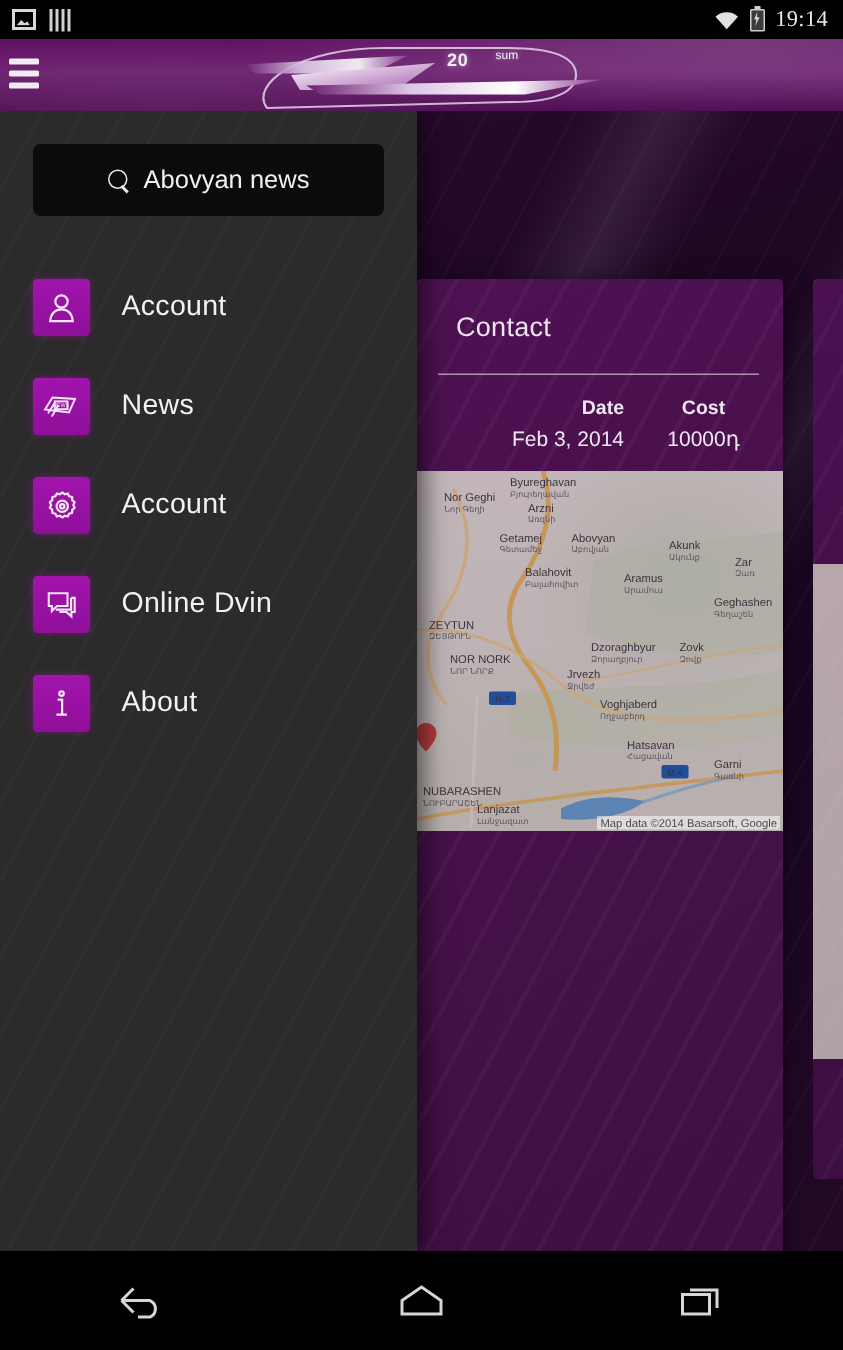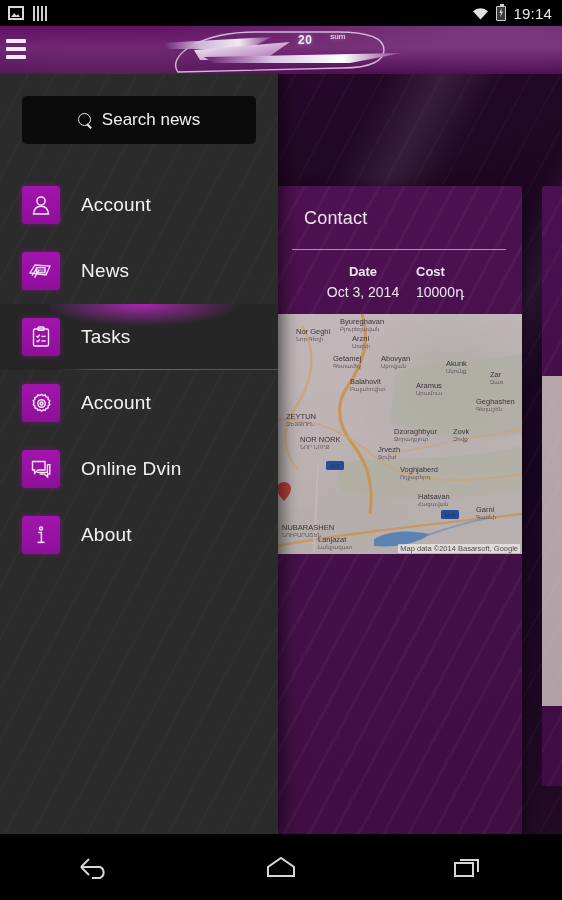--- a/index.html
+++ b/index.html
@@ -7,21 +7,21 @@
   body {
     font-family:"Liberation Sans", sans-serif;
     -webkit-font-smoothing:antialiased;
   }
   #app { position:relative; width:562px; height:900px; overflow:hidden; background:#120013; }
 
   
   .statusbar {
     position:absolute; left:0; top:0; width:562px; height:26px;
     background:#000; display:flex; align-items:center;
-    padding:0 10px 0 8px; z-index:60;
+    padding:0 10px 0 8px; z-index:60;font-family:Liberation Serif, serif;
   }
   .sb-left { display:flex; align-items:center; gap:9px; }
   .sb-right { margin-left:auto; display:flex; align-items:center; gap:7px; }
   .sb-time { color:#e9e9e9; font-size:15px; letter-spacing:.2px; }
   .ic-img { width:16px; height:14px; border:2px solid #d8d8d8; position:relative; }
   .ic-img:after{ content:""; position:absolute; left:1px; bottom:1px; width:9px; height:5px;
      background:#d8d8d8; clip-path:polygon(0 100%,35% 25%,60% 70%,80% 45%,100% 100%); }
   .ic-bars { width:15px; height:15px; display:flex; gap:1.5px; }
   .ic-bars i { width:2.4px; background:#cfcfcf; display:block; height:100%; }
   .ic-wifi { width:17px; height:13px; position:relative; }
@@ -70,22 +70,22 @@
     position:absolute; left:278px; top:112px; width:244px; height:753px;
     background:
       repeating-linear-gradient(118deg, rgba(255,255,255,.035) 0 3px, rgba(255,255,255,0) 3px 22px),
       linear-gradient(160deg,#4e1152 0%,#441048 55%,#3c0d40 100%);
     border-radius:3px; overflow:hidden;
     box-shadow:0 3px 14px rgba(0,0,0,.55);
   }
   .card-title { color:#ece3ef; font-size:18px; padding:22px 0 0 26px; letter-spacing:.2px; }
   .card-rule { height:1px; background:rgba(255,255,255,.55); margin:20px 16px 0 14px; }
   .card-cols { display:flex; padding:14px 0 0 0; }
-  .card-col { flex:1; }
-  .card-col.first { text-align:center; padding-left:32px; }
+  .card-col { flex:1; text-align:center; }
+  .card-col.first { text-align:right; padding-left:32px; }
   .card-col .k { color:#efe7f2; font-size:13px; font-weight:bold; }
   .card-col .v { color:#efe7f2; font-size:14px; margin-top:5px; }
 
   
   .map { position:absolute; left:0; top:128px; width:244px; height:240px; overflow:hidden; background:#e9e6de; }
   .map .shade { position:absolute; inset:0; background:rgba(60,14,66,.22); z-index:9; pointer-events:none; }
   .map .terrain { position:absolute; inset:0;
      background:
       radial-gradient(60% 55% at 72% 30%, #cfd9c0 0%, rgba(207,217,192,0) 70%),
       radial-gradient(55% 45% at 30% 80%, #d8dbc8 0%, rgba(216,219,200,0) 70%),
@@ -217,21 +217,21 @@
     <div class="card-next">
       <div class="mini-map"></div>
     </div>
 
     <div class="card">
       <div class="card-title">Contact</div>
       <div class="card-rule"></div>
       <div class="card-cols">
         <div class="card-col first">
           <div class="k">Date</div>
-          <div class="v">Oct 3, 2014</div>
+          <div class="v">Feb 3, 2014</div>
         </div>
         <div class="card-col">
           <div class="k">Cost</div>
           <div class="v">10000դ</div>
         </div>
       </div>
 
       <div class="map">
         <div class="terrain"></div>
         <svg width="244" height="240" viewBox="0 0 244 240">
@@ -315,21 +315,21 @@
 
   </div>
 
   <div class="drawer">
     <div class="dtex"></div>
     <div class="drawer-inner">
 
       <div class="search-wrap">
         <div class="search-box">
           <span class="mag"></span>
-          <span class="search-text" placeholder="Search news">Search news</span>
+          <span class="search-text" placeholder="Search news">Abovyan news</span>
         </div>
       </div>
 
       <div class="nav">
 
 
         <div class="nav-item">
           <div class="tile">
             <svg width="24" height="24" viewBox="0 0 24 24" fill="none" stroke="#f4e6f7" stroke-width="1.5">
               <circle cx="12" cy="8" r="4.1"></circle>
@@ -345,33 +345,20 @@
               <path d="M2 14 L7 6 L22 7 L18 16 Z"></path>
               <path d="M4 16.6 L9 8.6"></path>
               <path d="M6.5 18.6 L11 11"></path>
               <rect x="8.5" y="8.6" width="8.5" height="5.2"></rect>
               <text x="12.7" y="12.6" fill="#f4e6f7" stroke="none" font-size="3.6" text-anchor="middle" font-family="Liberation Sans, sans-serif">NEWS</text>
             </svg>
           </div>
           <span class="label">News</span>
         </div>
 
-        <div class="nav-item selected">
-          <div class="tile">
-            <svg width="24" height="24" viewBox="0 0 24 24" fill="none" stroke="#f4e6f7" stroke-width="1.4">
-              <rect x="4.5" y="4" width="15" height="17" rx="1.6"></rect>
-              <rect x="9" y="2" width="6" height="3.4" rx="1"></rect>
-              <path d="M7.6 11 L8.8 12.2 L10.8 9.8"></path>
-              <path d="M12.4 11.4 H16.6"></path>
-              <path d="M7.6 15.6 L8.8 16.8 L10.8 14.4"></path>
-              <path d="M12.4 16 H16.6"></path>
-            </svg>
-          </div>
-          <span class="label">Tasks</span>
-        </div>
 
         <div class="nav-item">
           <div class="tile">
             <svg width="25" height="25" viewBox="0 0 24 24" fill="none" stroke="#f4e6f7" stroke-width="1.4">
               <path d="M12 3.2 l1.6 1.1 1.9 -.5 .9 1.8 1.9 .5 .1 2 1.5 1.3 -.8 1.8 .8 1.8 -1.5 1.3 -.1 2 -1.9 .5 -.9 1.8 -1.9 -.5 -1.6 1.1 -1.6 -1.1 -1.9 .5 -.9 -1.8 -1.9 -.5 -.1 -2 -1.5 -1.3 .8 -1.8 -.8 -1.8 1.5 -1.3 .1 -2 1.9 -.5 .9 -1.8 1.9 .5 Z"></path>
               <circle cx="12" cy="12" r="3.6"></circle>
               <circle cx="12" cy="12" r="1.4"></circle>
             </svg>
           </div>
           <span class="label">Account</span>

